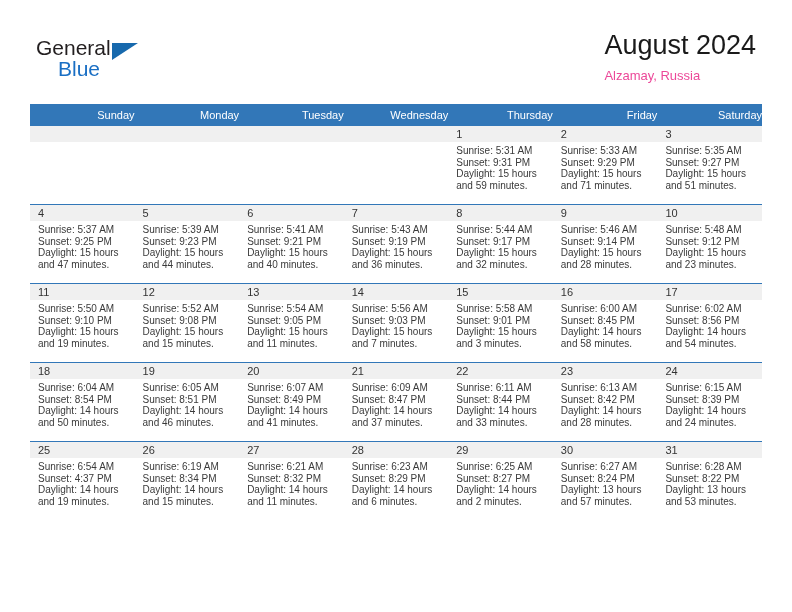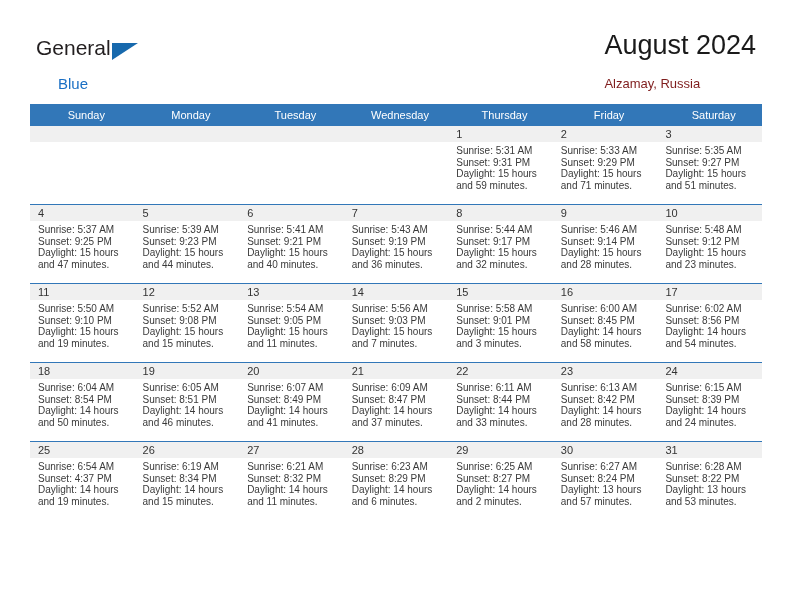--- a/index.html
+++ b/index.html
@@ -44,24 +44,23 @@
     top: 0;
     font-size: 21px;
     letter-spacing: 0px;
     color: #231f20;
     font-family: "Liberation Sans", sans-serif;
   }
   .brand-blue {
     position: absolute;
     left: 22px;
     top: 21px;
-    font-size: 15px;
+    font-size: 21px;
     color: #1a6fc4;
     font-family: "Liberation Sans", sans-serif;
-    margin-top: 18px;
   }
   .brand-triangle {
     position: absolute;
     left: 76px;
     top: 7px;
     width: 0;
     height: 0;
     border-left: 26px solid #1769ad;
     border-bottom: 17px solid transparent;
   }
@@ -73,42 +72,42 @@
   }
   .cal-title {
     font-size: 27px;
     font-weight: normal;
     color: #1a1a1a;
     line-height: 34px;
     white-space: nowrap;
   }
   .cal-subtitle {
     font-size: 13px;
-    color: #7f1d1d;
+    color: #ec4899;
     line-height: 20px;
-    margin-top: 12px;
+    margin-top: 4px;
     white-space: nowrap;
   }
 
   
   .cal-table {
     position: absolute;
     left: 30px;
     top: 104px;
     width: 732px;
     border-collapse: collapse;
     table-layout: fixed;
   }
 
   .cal-table th {
     background: #3277b8;
     color: #ffffff;
     font-size: 11px;
     font-weight: normal;
-    text-align: center;
+    text-align: right;
     padding: 5px 0 5px 8px;
     height: 12px;
     border: none;
   }
 
   .cal-table td {
     width: 104.5px;
     height: 78px;
     padding: 0;
     vertical-align: top;

